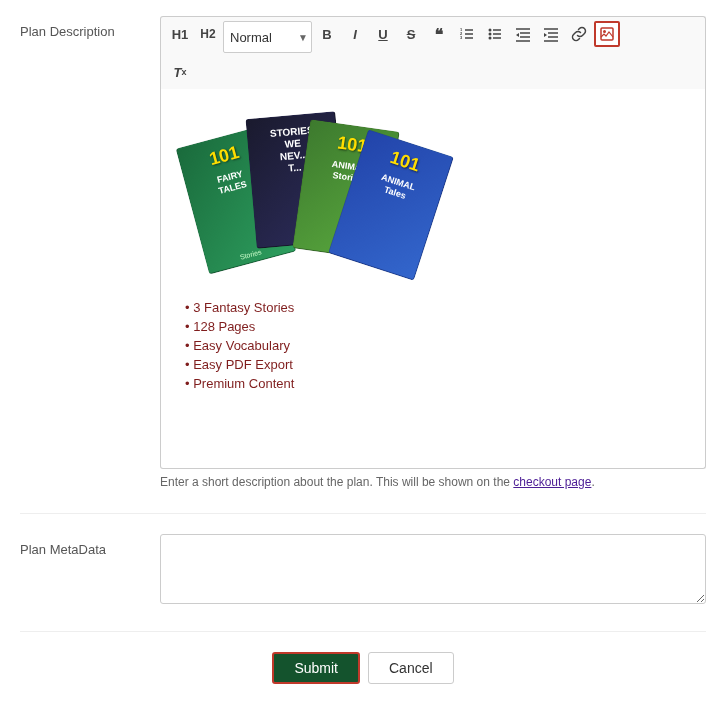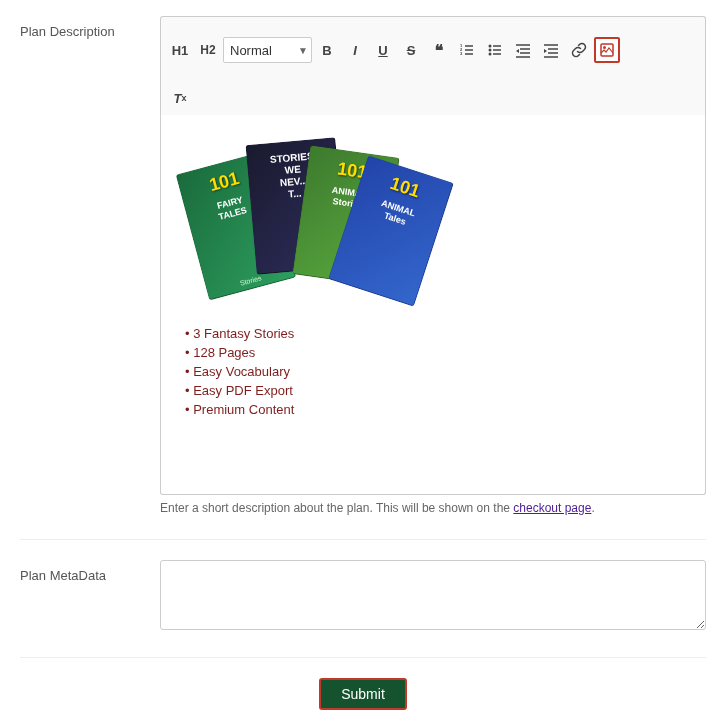--- a/index.html
+++ b/index.html
@@ -31,21 +31,21 @@
       flex: 1;
     }
     
     .editor-toolbar {
       display: flex;
       flex-wrap: wrap;
       gap: 2px;
       border: 1px solid #ccc;
       border-bottom: none;
       background: #f9f9f9;
-      padding: 20px 6px;
+      padding: 4px 6px;
       border-radius: 3px 3px 0 0;
     }
     .toolbar-btn {
       display: inline-flex;
       align-items: center;
       justify-content: center;
       width: 26px;
       height: 26px;
       border: none;
       background: transparent;
@@ -65,21 +65,21 @@
       position: relative;
     }
     .toolbar-select {
       appearance: none;
       border: 1px solid #ccc;
       background: #fff;
       padding: 2px 20px 2px 6px;
       font-size: 13px;
       color: #333;
       cursor: pointer;
-      height: 26px;
+      height: 32px;
       border-radius: 2px;
     }
     .select-arrow {
       position: absolute;
       right: 4px;
       pointer-events: none;
       font-size: 10px;
       color: #666;
     }
     .toolbar-h1 {
@@ -394,15 +394,16 @@
     <div class="form-label">Plan MetaData</div>
     <div class="form-field">
       <textarea class="metadata-textarea" style=""></textarea>
     </div>
   </div>
 
   <hr class="divider">
 
   <div class="buttons-row">
     <button class="btn-submit">Submit</button>
+    <button class="btn-cancel">Cancel</button>
   </div>
 
 </div>
 
 </body></html>

